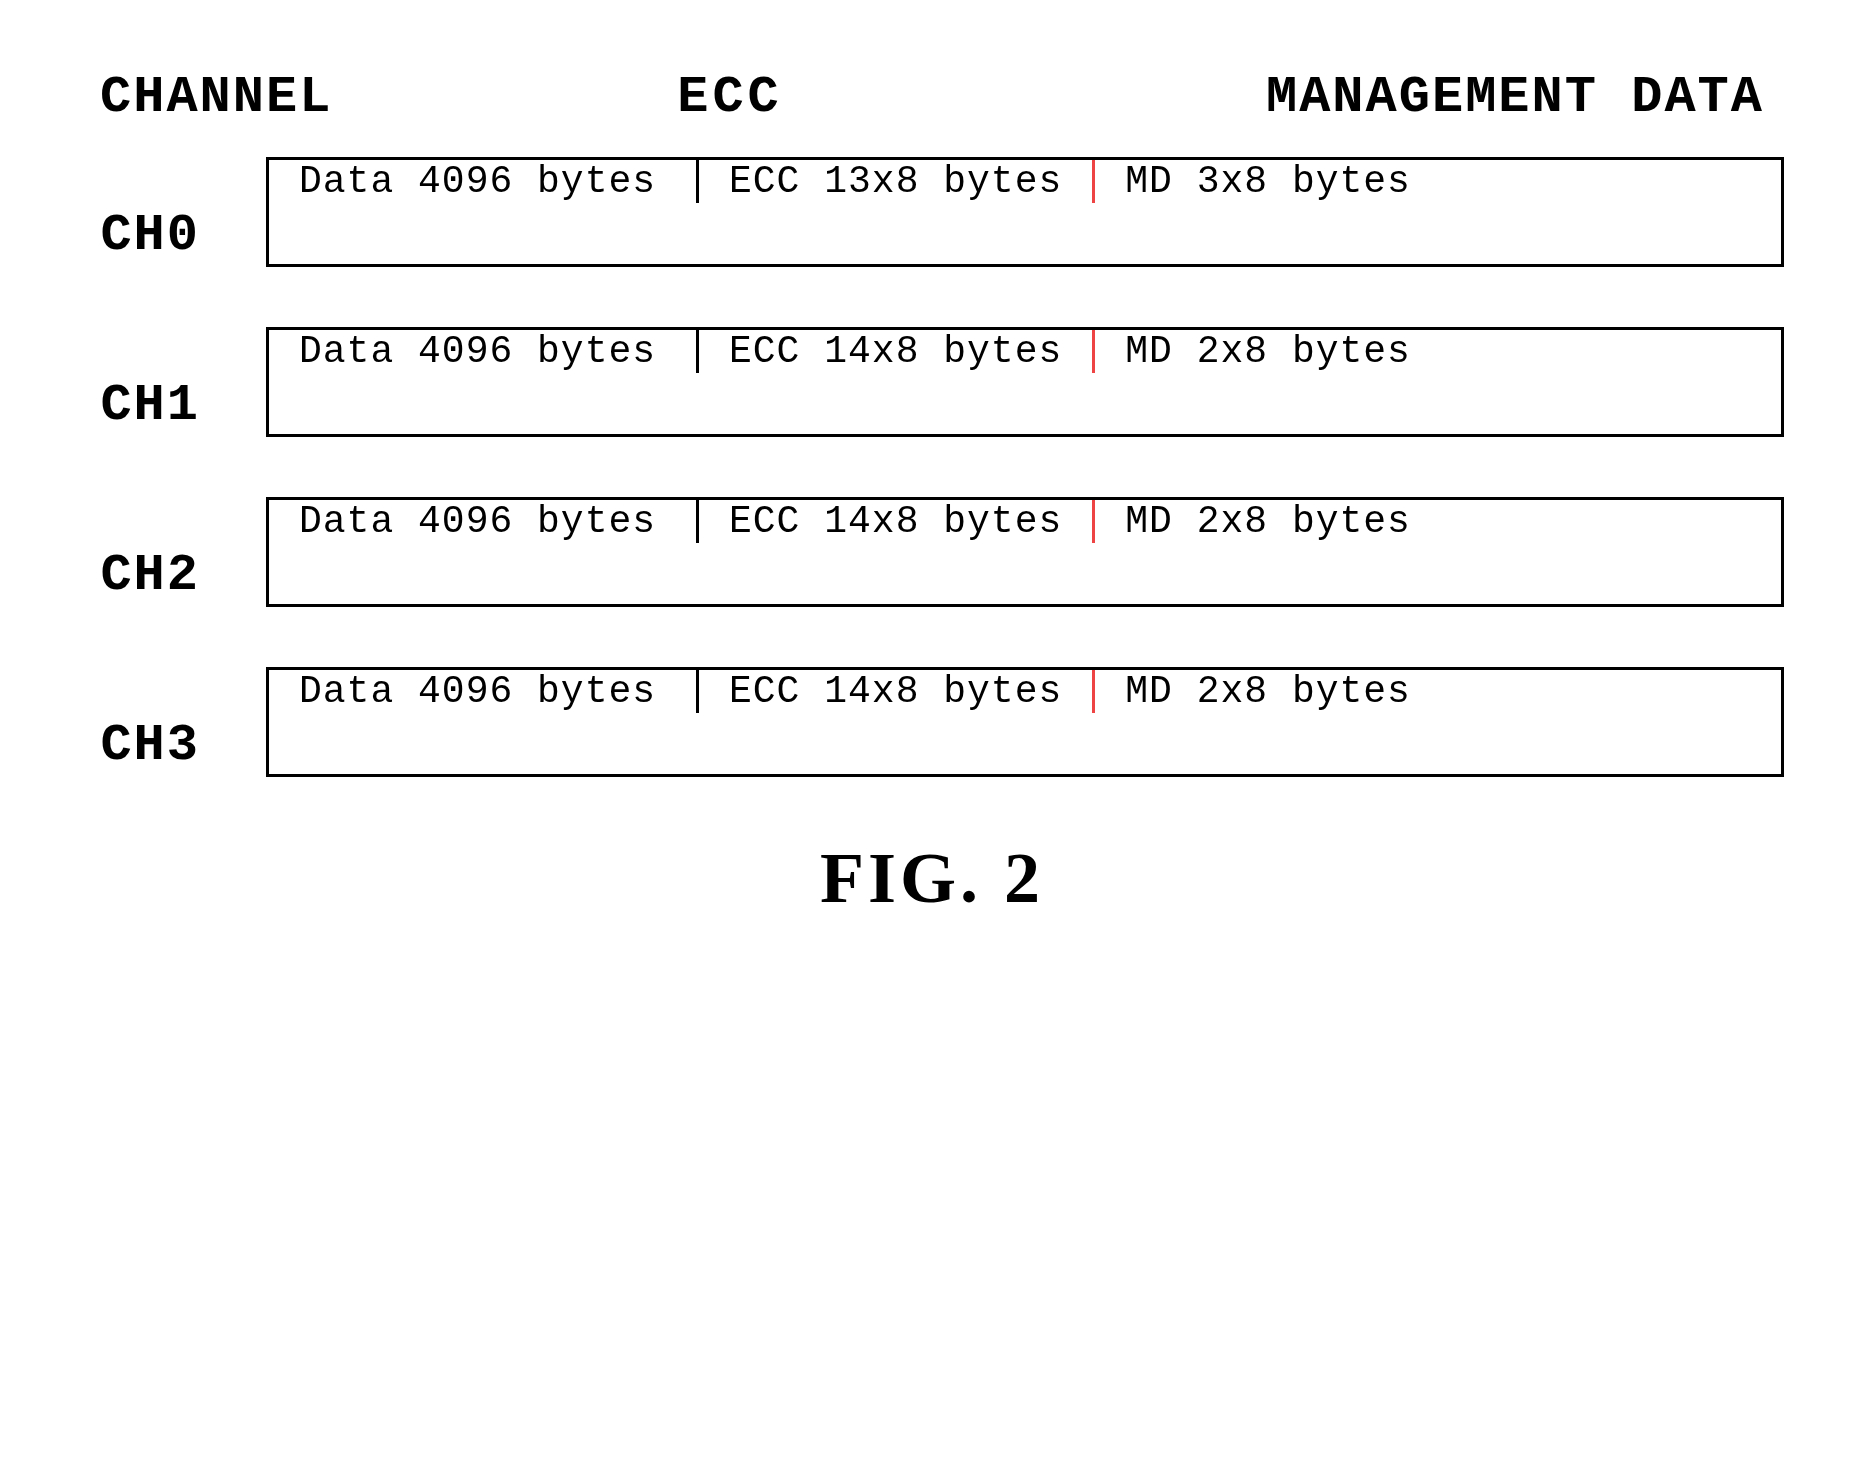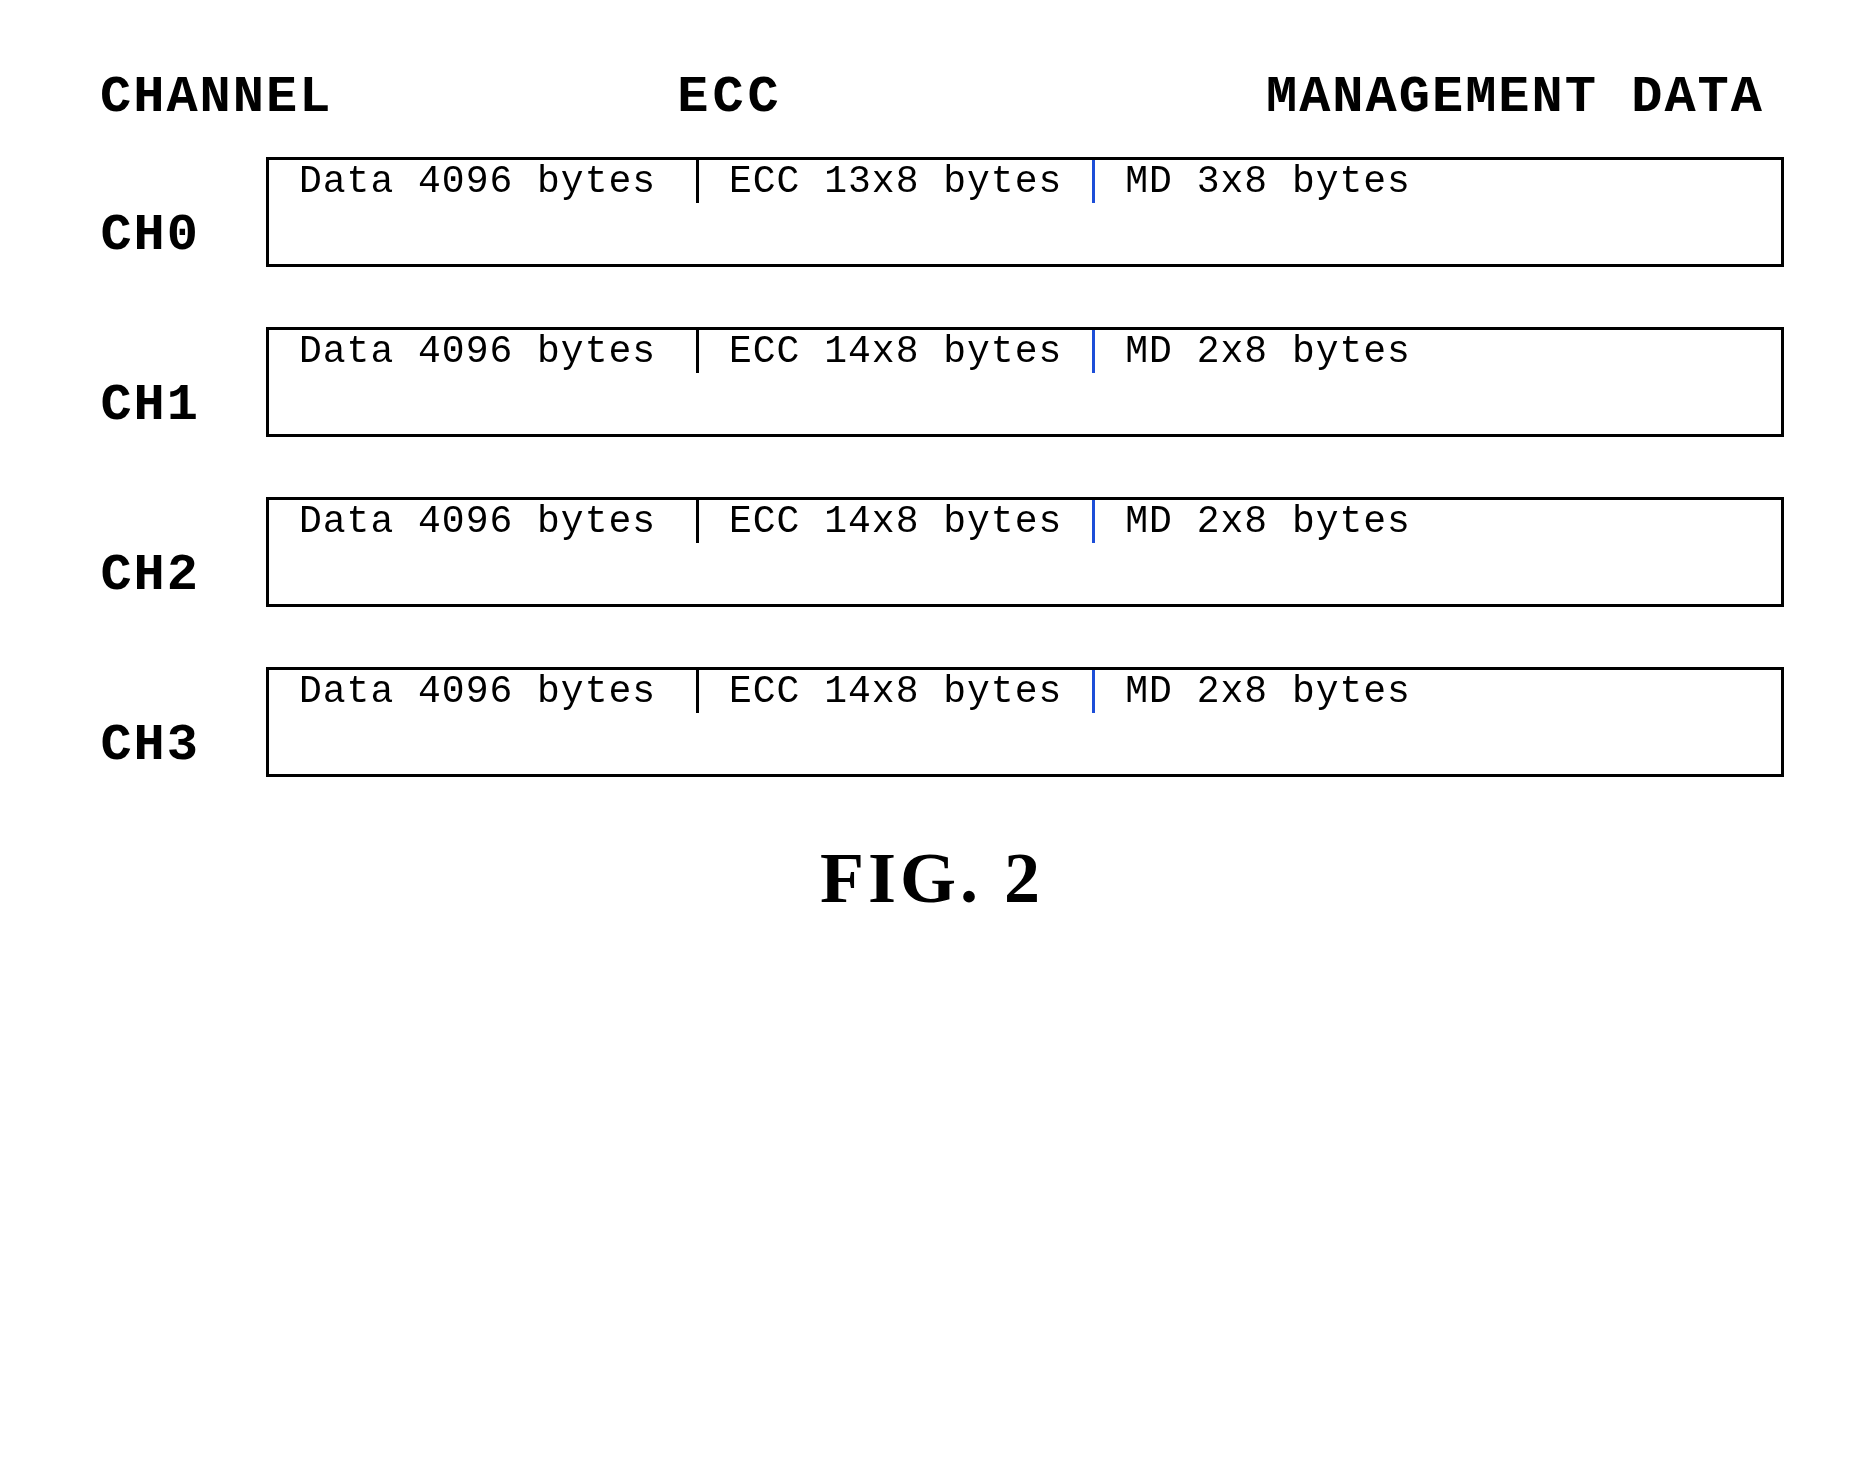--- a/index.html
+++ b/index.html
@@ -93,21 +93,21 @@
       white-space: nowrap;
     }
 
     .box-cell-data {
       flex: 0 0 430px;
       border-right: 3px solid #000000;
     }
 
     .box-cell-ecc {
       flex: 0 0 370px;
-      border-right: 3px solid #1d4ed8;
+      border-right: 3px solid #ef4444;
     }
 
     .box-cell-md {
       flex: 1;
     }
 
     .figure-label {
       text-align: center;
       font-size: 72px;
       font-weight: bold;

